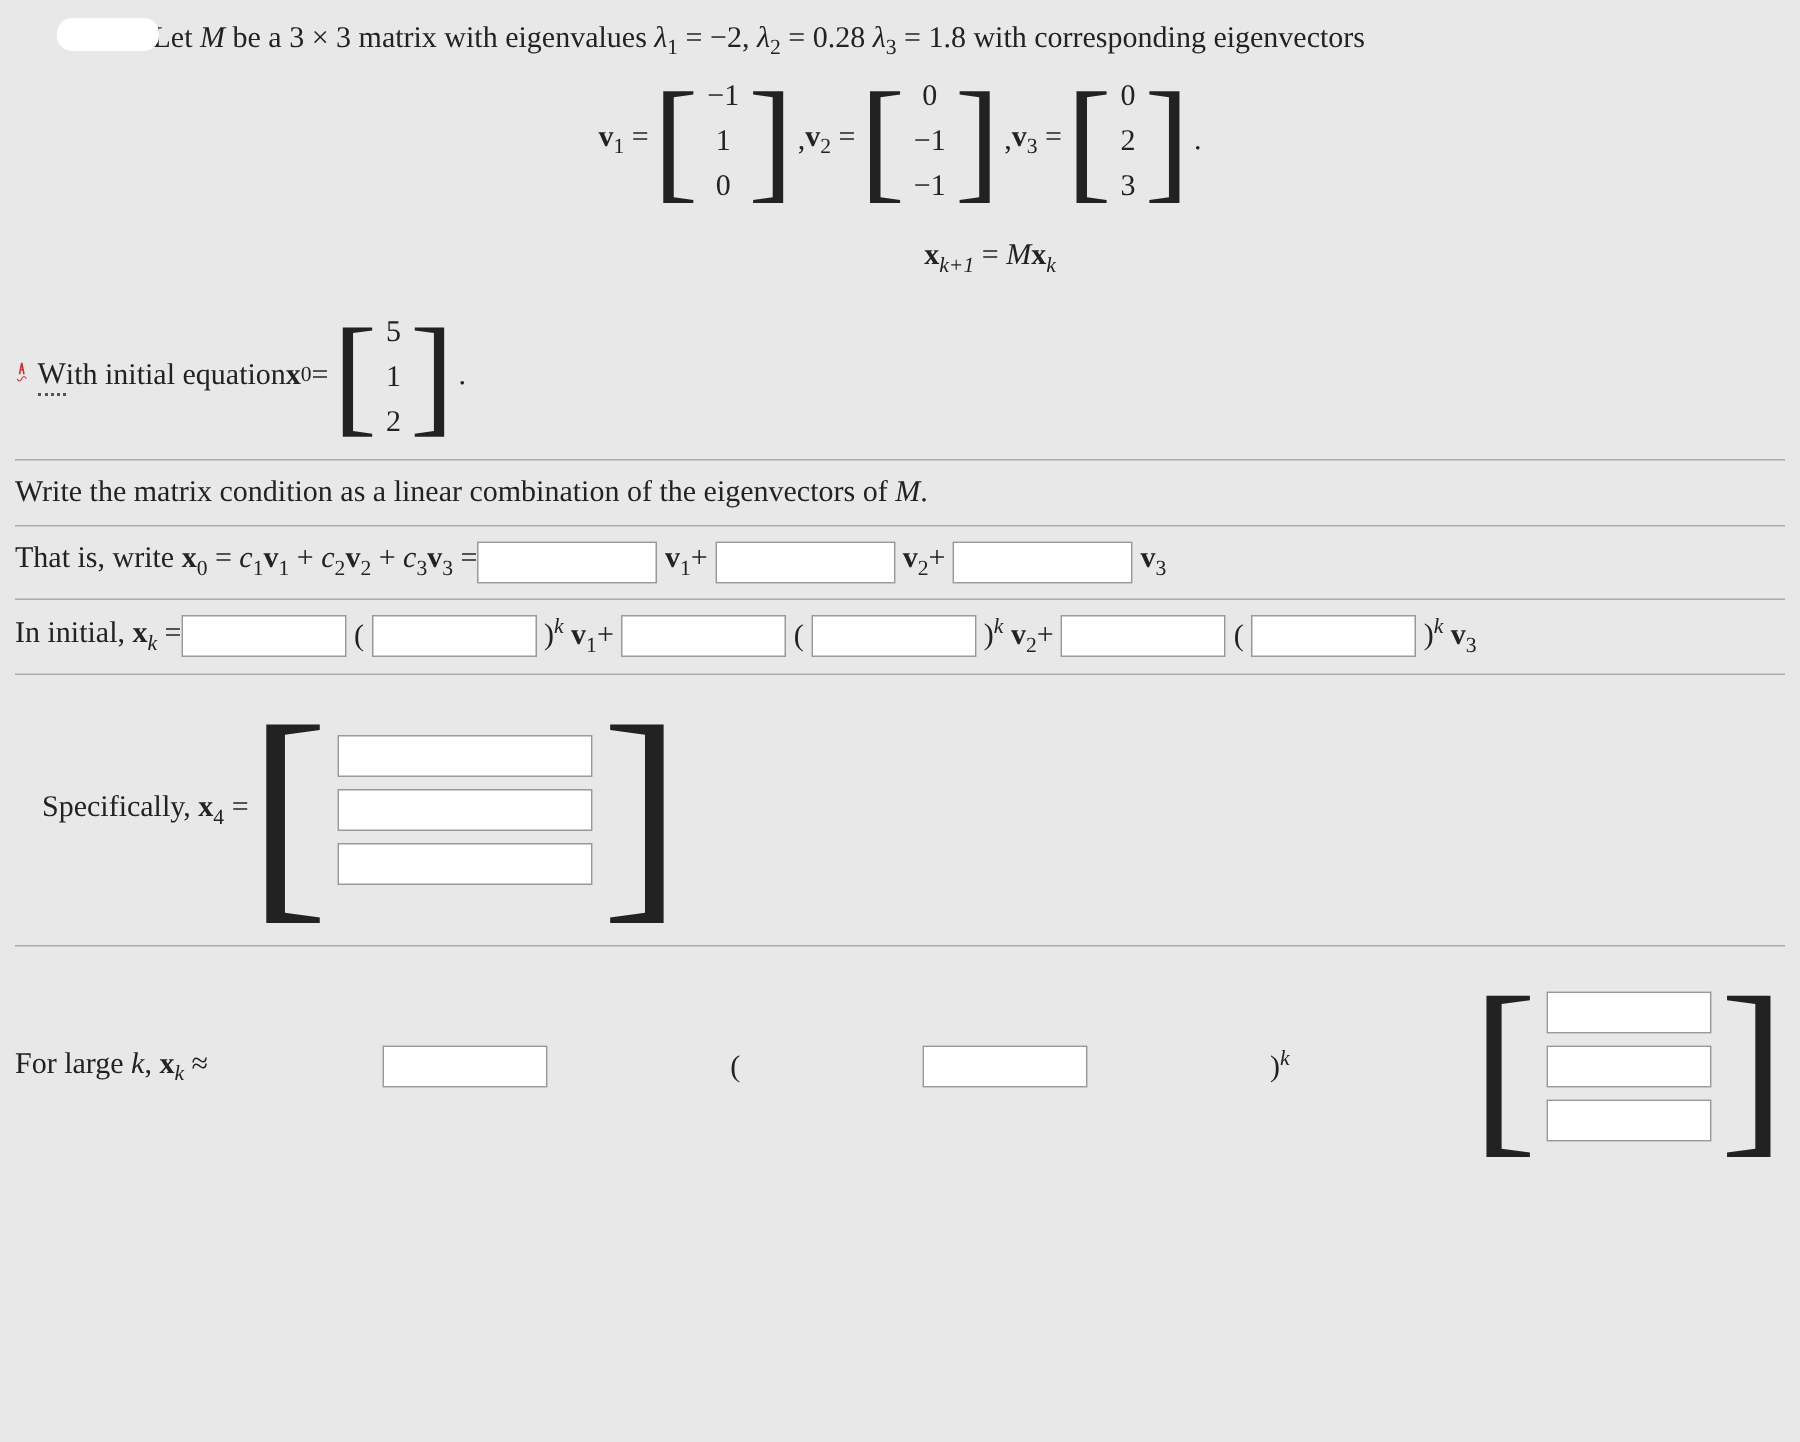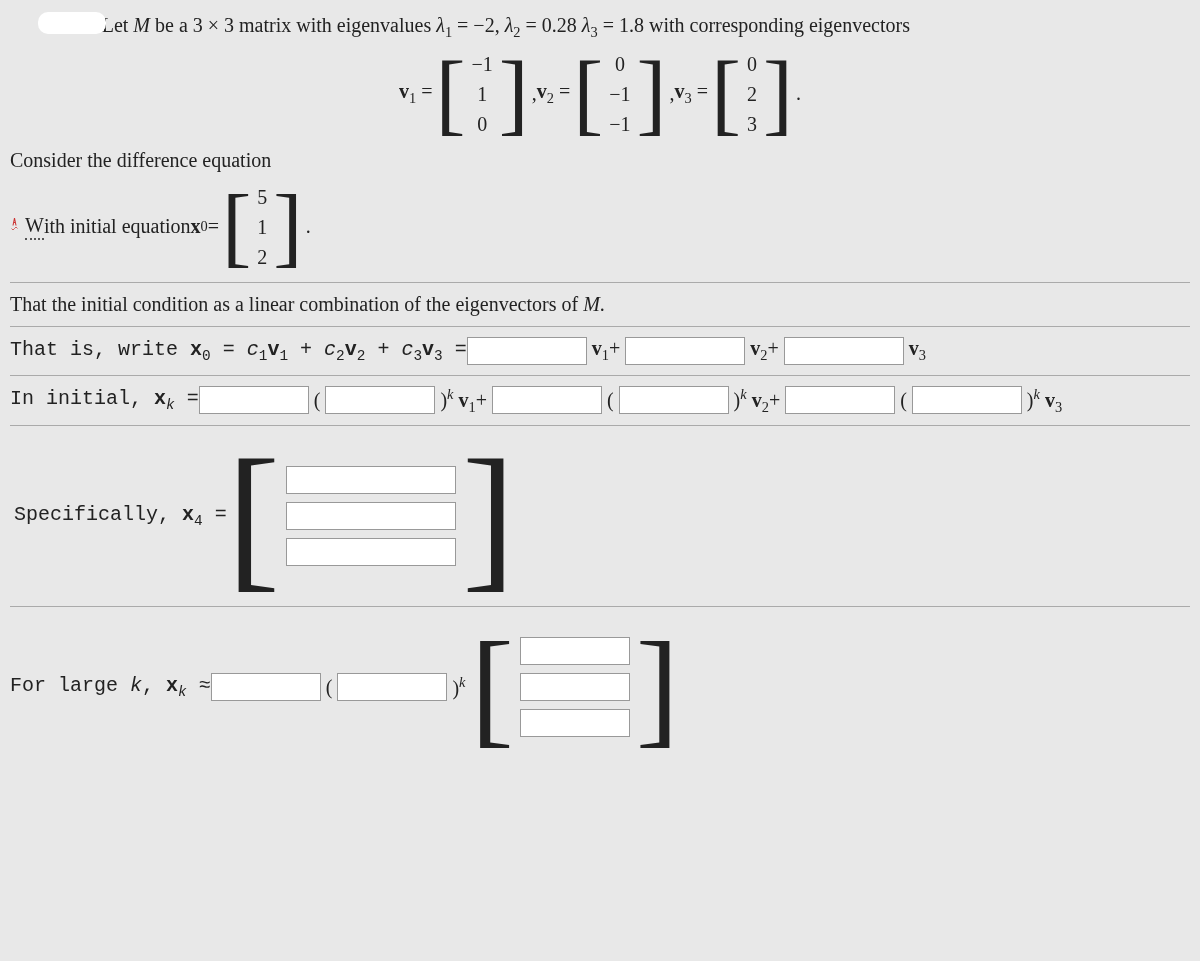--- a/index.html
+++ b/index.html
@@ -82,21 +82,20 @@
   .w-med  { width: 120px; }
   .w-sm   { width: 110px; }
   .w-lg   { width: 170px; }
   .sup-k {
     font-size: 0.72em;
     vertical-align: super;
     font-style: italic;
   }
   .label {
     white-space: nowrap;
-    font-family: Liberation Mono, monospace;
   }
   .spell-icon {
     display: inline-block;
     margin-right: -3px;
   }
   .indent {
     padding-left: 0;
   }
   .matrix-input-wrap {
     display: inline-flex;
@@ -178,24 +177,26 @@
         <span>0</span>
         <span>2</span>
         <span>3</span>
       </span>
       <span class="bracket-right">]</span>
     </span>
     <span>.</span>
   </span>
 </div>
 
-<div class="section">
-  <span>Consider the difference equation</span>
-</div>
-
+
+<div class="eqline" style="margin:20px 0 20px 120px;">
+  <span class="bold">x</span><span class="sub italic">k+1</span>
+  <span> = </span>
+  <span class="italic">M</span><span class="bold">x</span><span class="sub italic">k</span>
+</div>
 
 <div class="row">
   <span class="spell-icon">
     <svg width="18" height="18" viewBox="0 0 24 24">
           <path d="M4 14 L6 4 L8 14 M5 10 L7 10" stroke="#c33" stroke-width="1.4" fill="none"></path>
           <path d="M2 18 Q4 22 6 18 Q8 14 10 18" stroke="#c33" stroke-width="1" fill="none"></path>
         </svg>
   </span>
   <span class="dotted-underline">W</span>
       <span>ith initial equation </span>
@@ -210,21 +211,21 @@
       <span>2</span>
     </span>
     <span class="bracket-right">]</span>
   </span>
   <span>.</span>
 </div>
 
 <hr class="divider">
 
 <div class="section">
-  <span>That the initial condition as a linear combination of the eigenvectors of </span><span class="italic">M</span><span>.</span>
+  <span>Write the matrix condition as a linear combination of the eigenvectors of </span><span class="italic">M</span><span>.</span>
 </div>
 
 <hr class="divider">
 
 <div class="row">
   <span class="label">
     <span>That is, write </span>
     <span class="bold">x</span><span class="sub">0</span>
     <span> = </span>
     <span class="italic">c</span><span class="sub">1</span><span class="bold">v</span><span class="sub">1</span>
@@ -259,40 +260,40 @@
   <input class="blank w-sm" style="">
   <span>&nbsp;<span>)</span><span class="sup-k">k</span>&nbsp;<span class="bold">v</span><span class="sub">2</span><span>+</span>&nbsp;</span>
   <input class="blank w-sm" style="">
   <span>&nbsp;<span>(</span>&nbsp;</span>
   <input class="blank w-sm" style="">
   <span>&nbsp;<span>)</span><span class="sup-k">k</span>&nbsp;<span class="bold">v</span><span class="sub">3</span></span>
 </div>
 
 <hr class="divider">
 
-<div class="row" style="margin:30px 4px;">
+<div class="row" style="margin:30px 18px;">
   <span class="label">
     <span>Specifically, </span>
     <span class="bold">x</span><span class="sub">4</span>
     <span> = </span>
   </span>
   <span class="matrix-input-wrap">
     <span class="bracket-left">[</span>
     <span class="matrix-inputs-col">
       <input class="blank w-lg" style="">
       <input class="blank w-lg" style="">
       <input class="blank w-lg" style="">
     </span>
     <span class="bracket-right">]</span>
   </span>
 </div>
 
 <hr class="divider">
 
-<div class="row" style="margin-top:30px;">
+<div class="row" style="margin-top:30px;justify-content:space-between;">
   <span class="label">
     <span>For large </span><span class="italic">k</span><span>, </span>
     <span class="bold">x</span><span class="sub italic">k</span>
     <span> ≈ </span>
   </span>
   <input class="blank w-sm" style="">
   <span>&nbsp;<span>(</span>&nbsp;</span>
   <input class="blank w-sm" style="">
   <span>&nbsp;<span>)</span><span class="sup-k">k</span>&nbsp;</span>
   <span class="matrix-input-wrap medbr">

